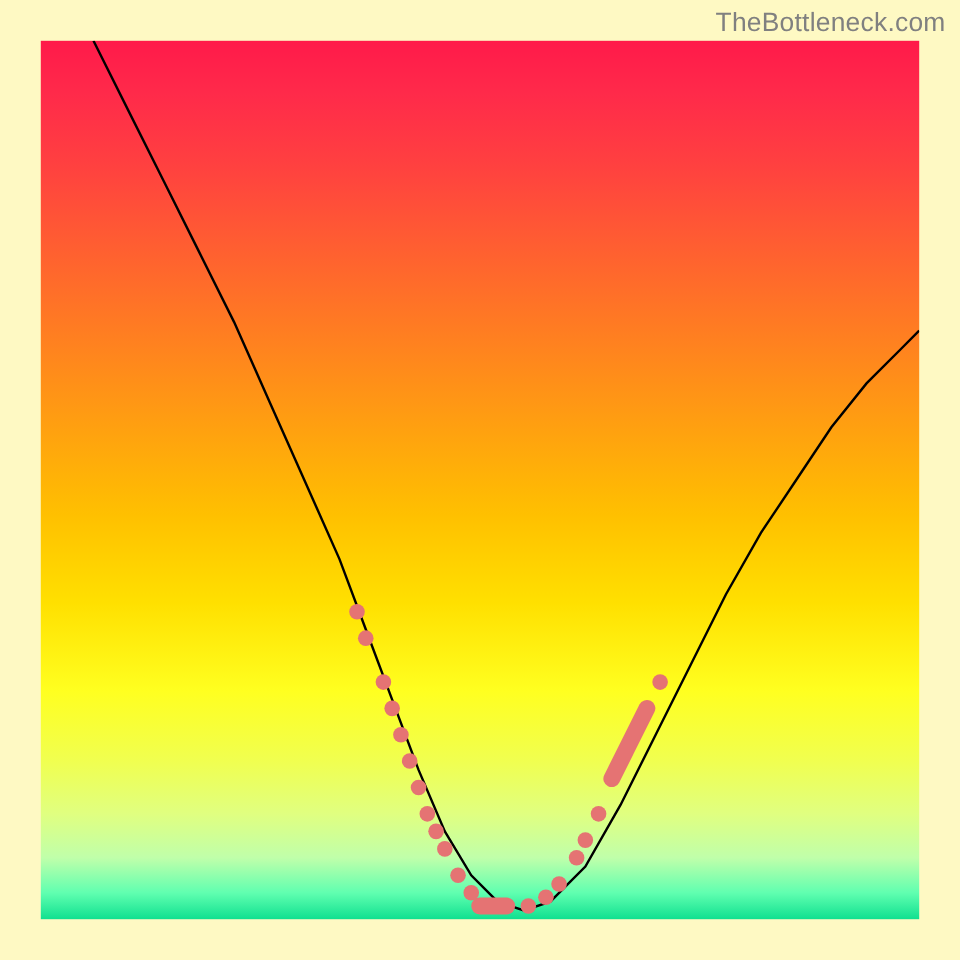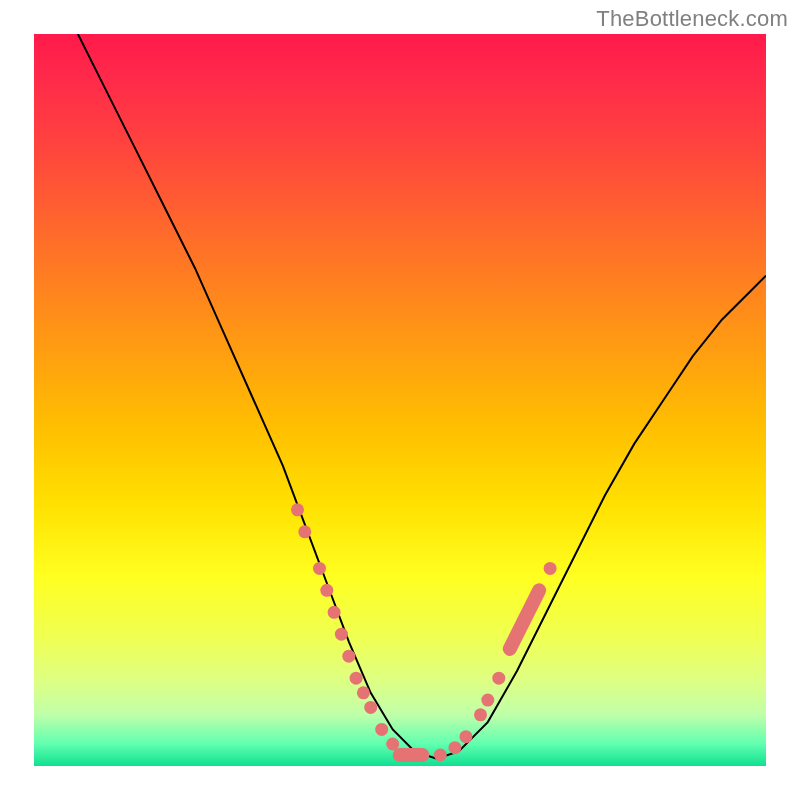--- a/index.html
+++ b/index.html
@@ -1,21 +1,21 @@
 <!DOCTYPE html>
 <html><head>
 <meta charset="utf-8">
 <style>
   * { margin: 0; padding: 0; box-sizing: border-box; }
   html, body { width: 800px; height: 800px; overflow: hidden; background: #000; }
   .container {
     width: 800px;
     height: 800px;
     position: relative;
-    background: #ffffff;
+    background: #fef9c3;
   }
   .plot-area {
     position: absolute;
     left: 34px;
     top: 34px;
     width: 732px;
     height: 732px;
     background: linear-gradient(to bottom,
       #ff1a4a 0%,
       #ff2a4a 6%,

